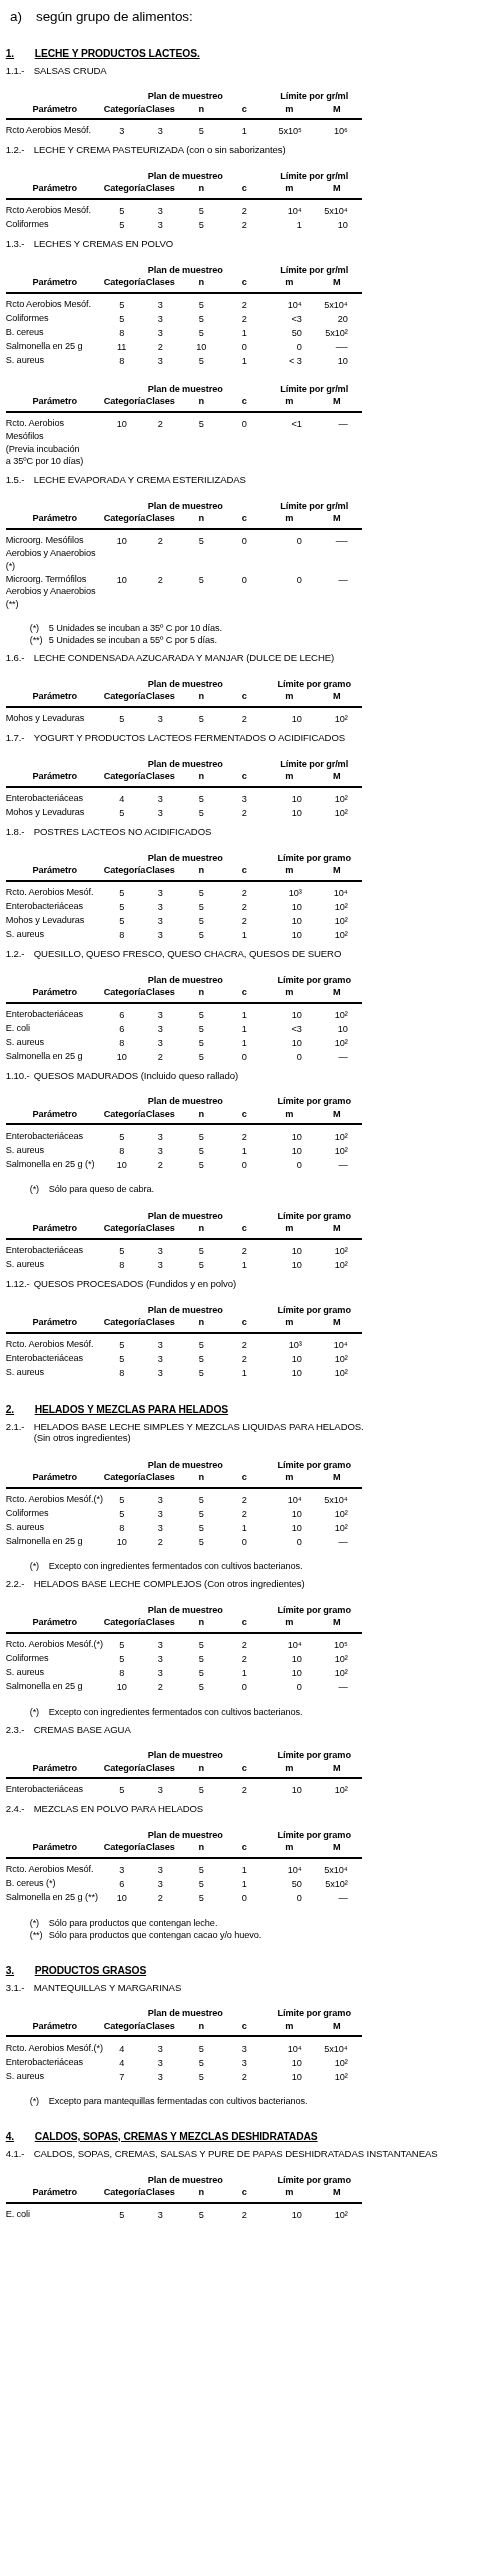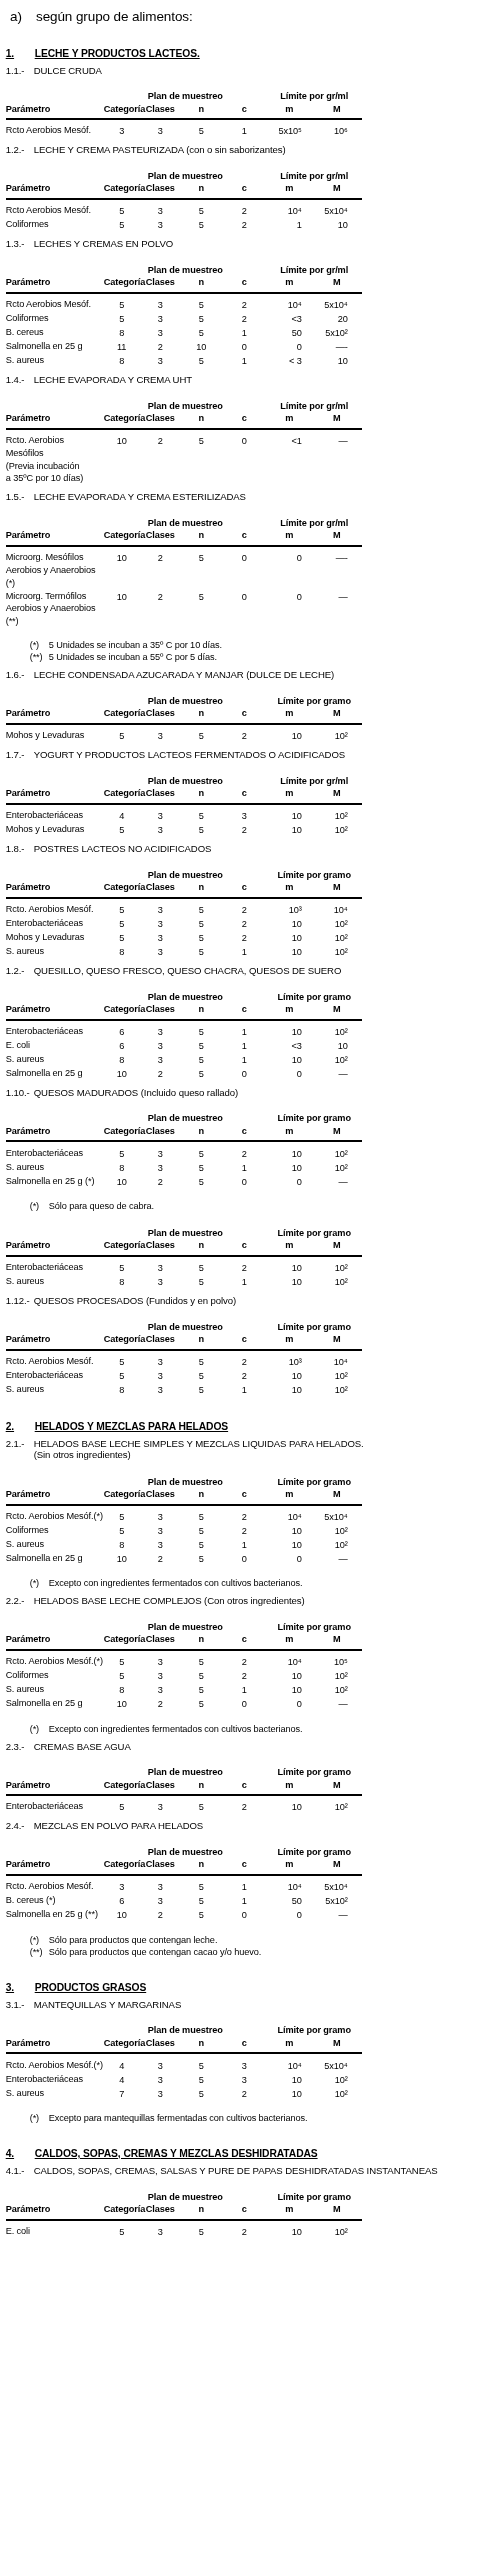--- a/index.html
+++ b/index.html
@@ -20,21 +20,21 @@
   table.criteria{border-collapse:collapse;table-layout:fixed;width:356px;margin-top:15.6px;}
   .criteria col.cp{width:98px}
   .criteria col.cc1{width:36px}
   .criteria col.cc2{width:41px}
   .criteria col.cc3{width:41px}
   .criteria col.cc4{width:45px}
   .criteria col.cc5{width:45px}
   .criteria col.cc6{width:50px}
   .criteria th{font-weight:bold;text-align:center;padding:0;line-height:11.4px;font-size:9.2px;}
   .criteria tr.h2 th{border-bottom:2.1px solid #000;padding-bottom:3.6px;line-height:12px;}
-  .criteria th.hp{text-align:left;}
+  .criteria th.hp{text-align:center;}
   .criteria td{vertical-align:top;text-align:center;line-height:14px;padding:0;}
   .criteria tr.first td{padding-top:4.3px;}
   .criteria td.p{text-align:left;}
   .criteria td.p .pl{line-height:12.8px;}
   .criteria td.m{text-align:right;padding-right:10px;}
   .criteria td.MM{text-align:right;padding-right:14px;}
   .notes{margin:11.4px 0 0 24px;}
   .note{display:flex;line-height:12px;}
   .note .nmark{width:19px;flex:none;}
 </style>
@@ -46,21 +46,21 @@
     <span class="ilabel">a)</span>
     <span>según grupo de alimentos:</span>
   </div>
   <div id="sections">
       <div class="group">
         <span class="gnum">1.</span>
         <span class="gtitle">LECHE Y PRODUCTOS LACTEOS.</span>
       </div>
       <div class="sub">
         <span class="snum">1.1.-</span>
-        <span class="stitle">DULCE CRUDA</span>
+        <span class="stitle">SALSAS CRUDA</span>
       </div>
       <table class="criteria">
         <colgroup>
           <col class="cp">
           <col class="cc1">
           <col class="cc2">
           <col class="cc3">
           <col class="cc4">
           <col class="cc5">
           <col class="cc6">
@@ -231,24 +231,20 @@
             </td>
             <td>8</td>
             <td>3</td>
             <td>5</td>
             <td>1</td>
             <td class="m">&lt; 3</td>
             <td class="MM">10</td>
           </tr>
         </tbody>
       </table>
-      <div class="sub">
-        <span class="snum">1.4.-</span>
-        <span class="stitle">LECHE EVAPORADA Y CREMA UHT</span>
-      </div>
       <table class="criteria">
         <colgroup>
           <col class="cp">
           <col class="cc1">
           <col class="cc2">
           <col class="cc3">
           <col class="cc4">
           <col class="cc5">
           <col class="cc6">
         </colgroup>

